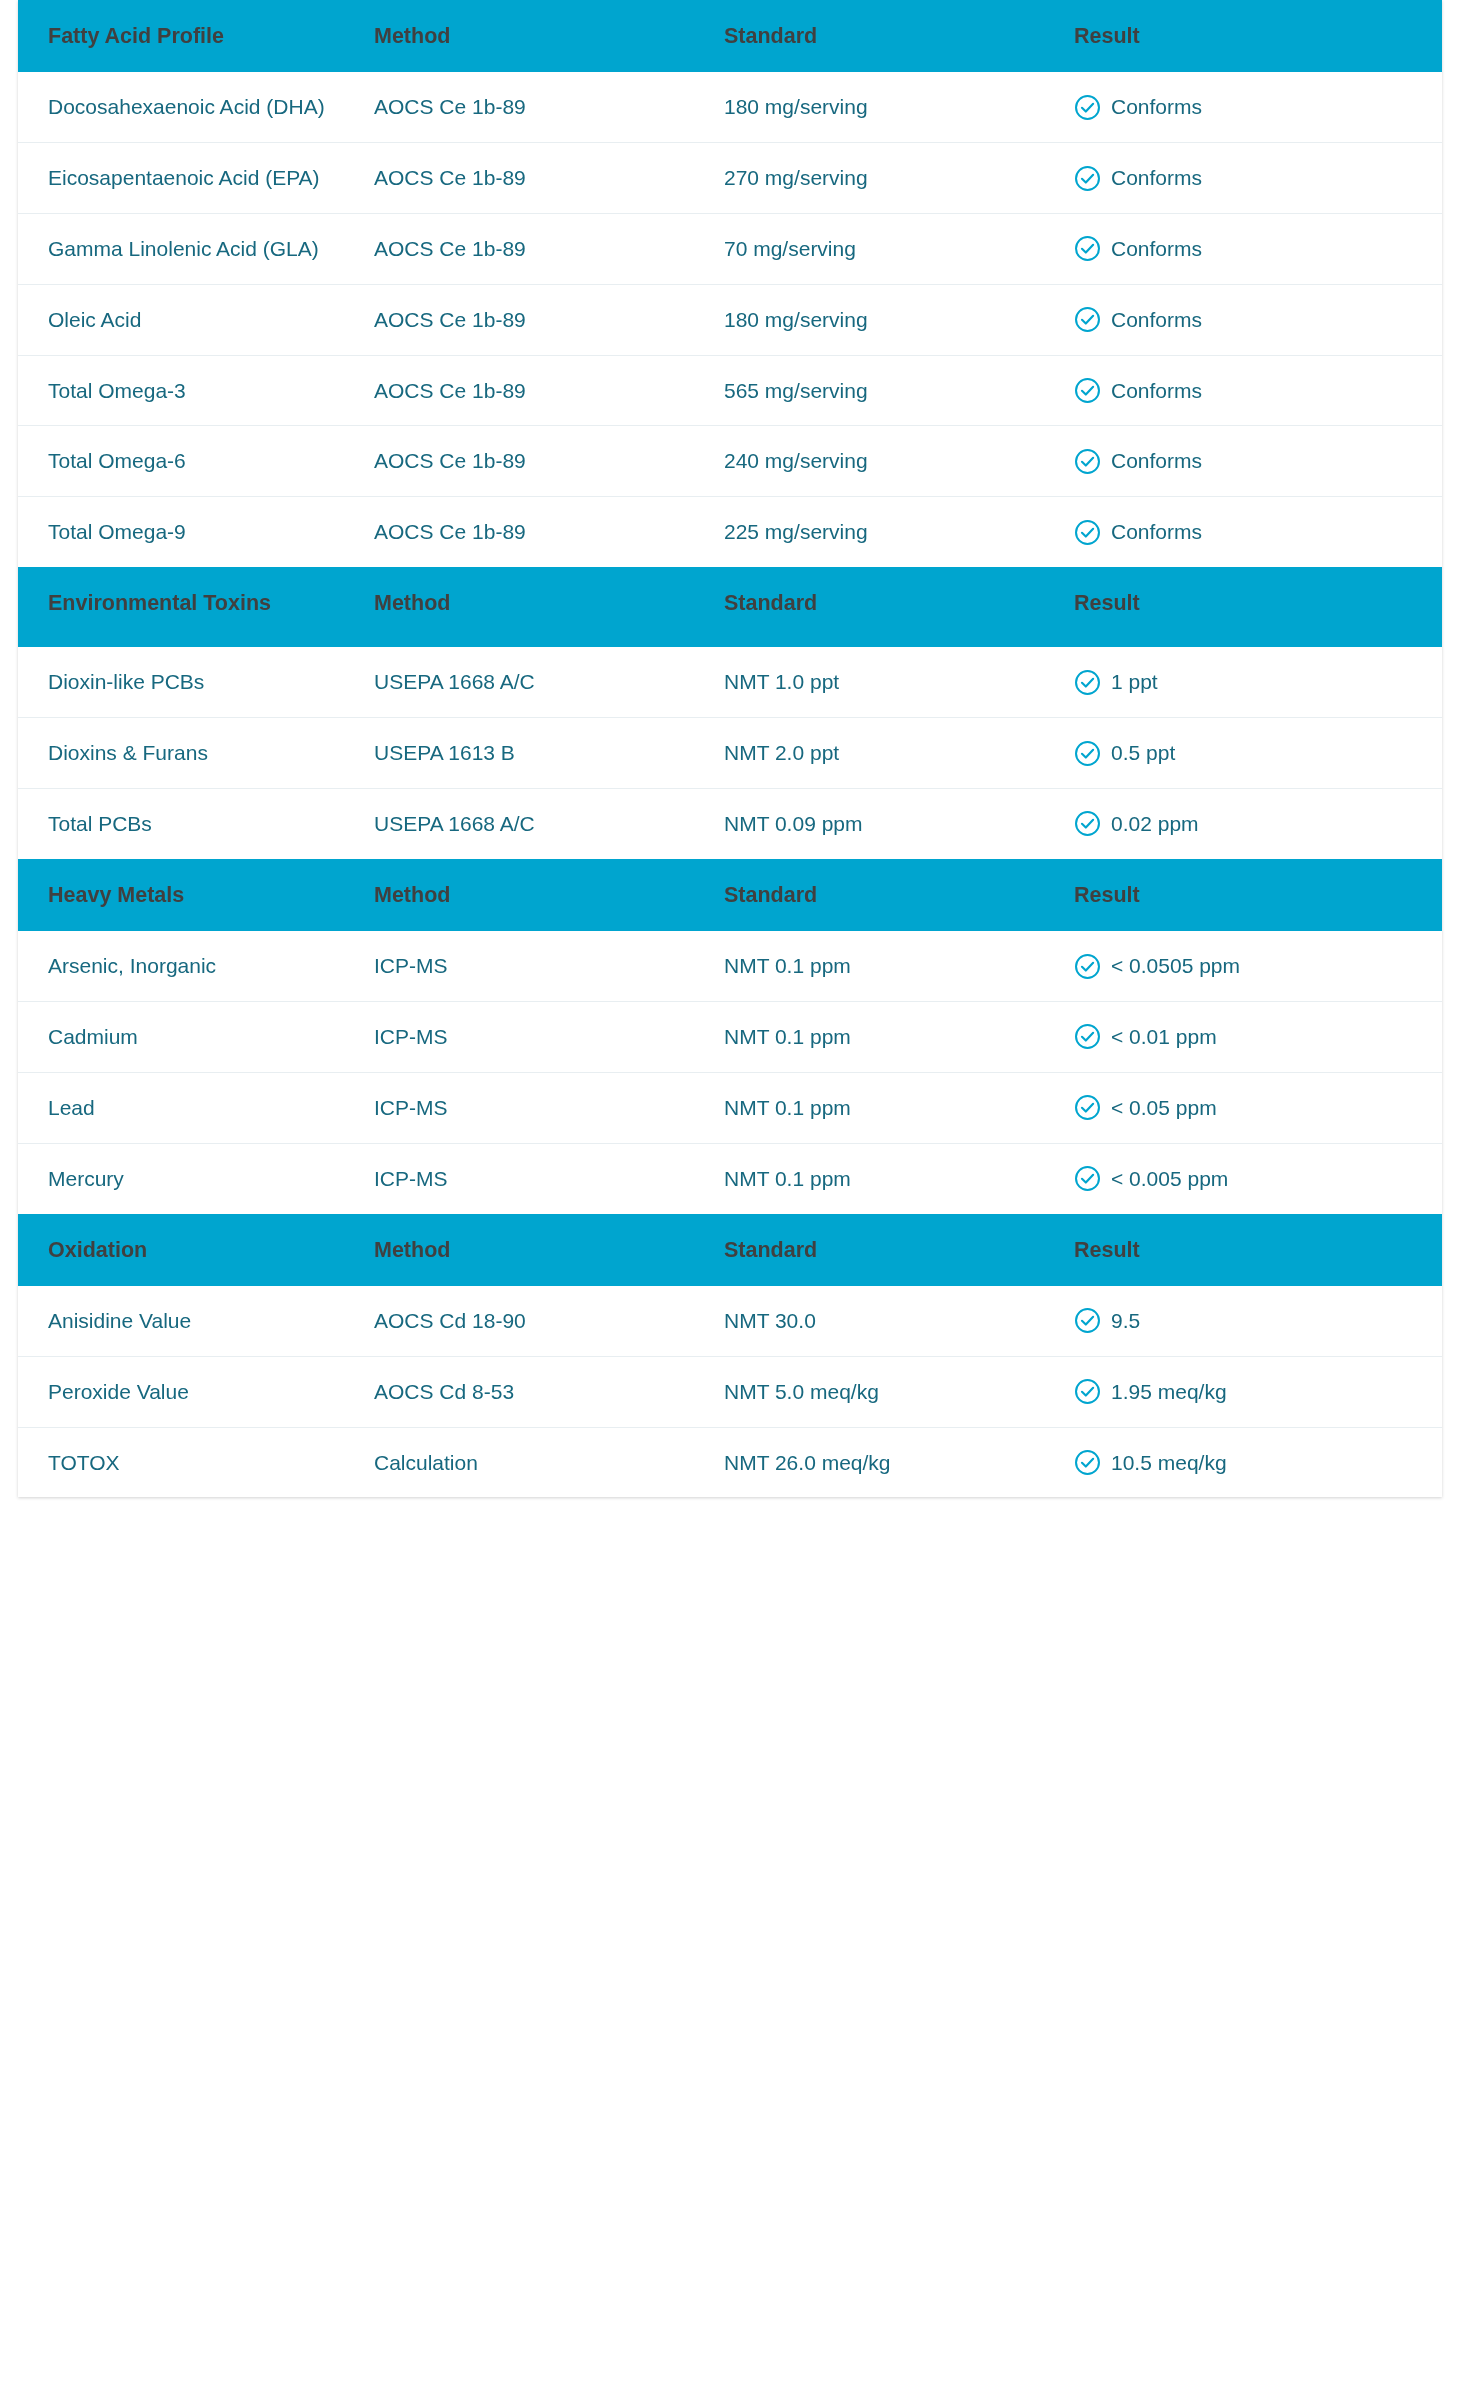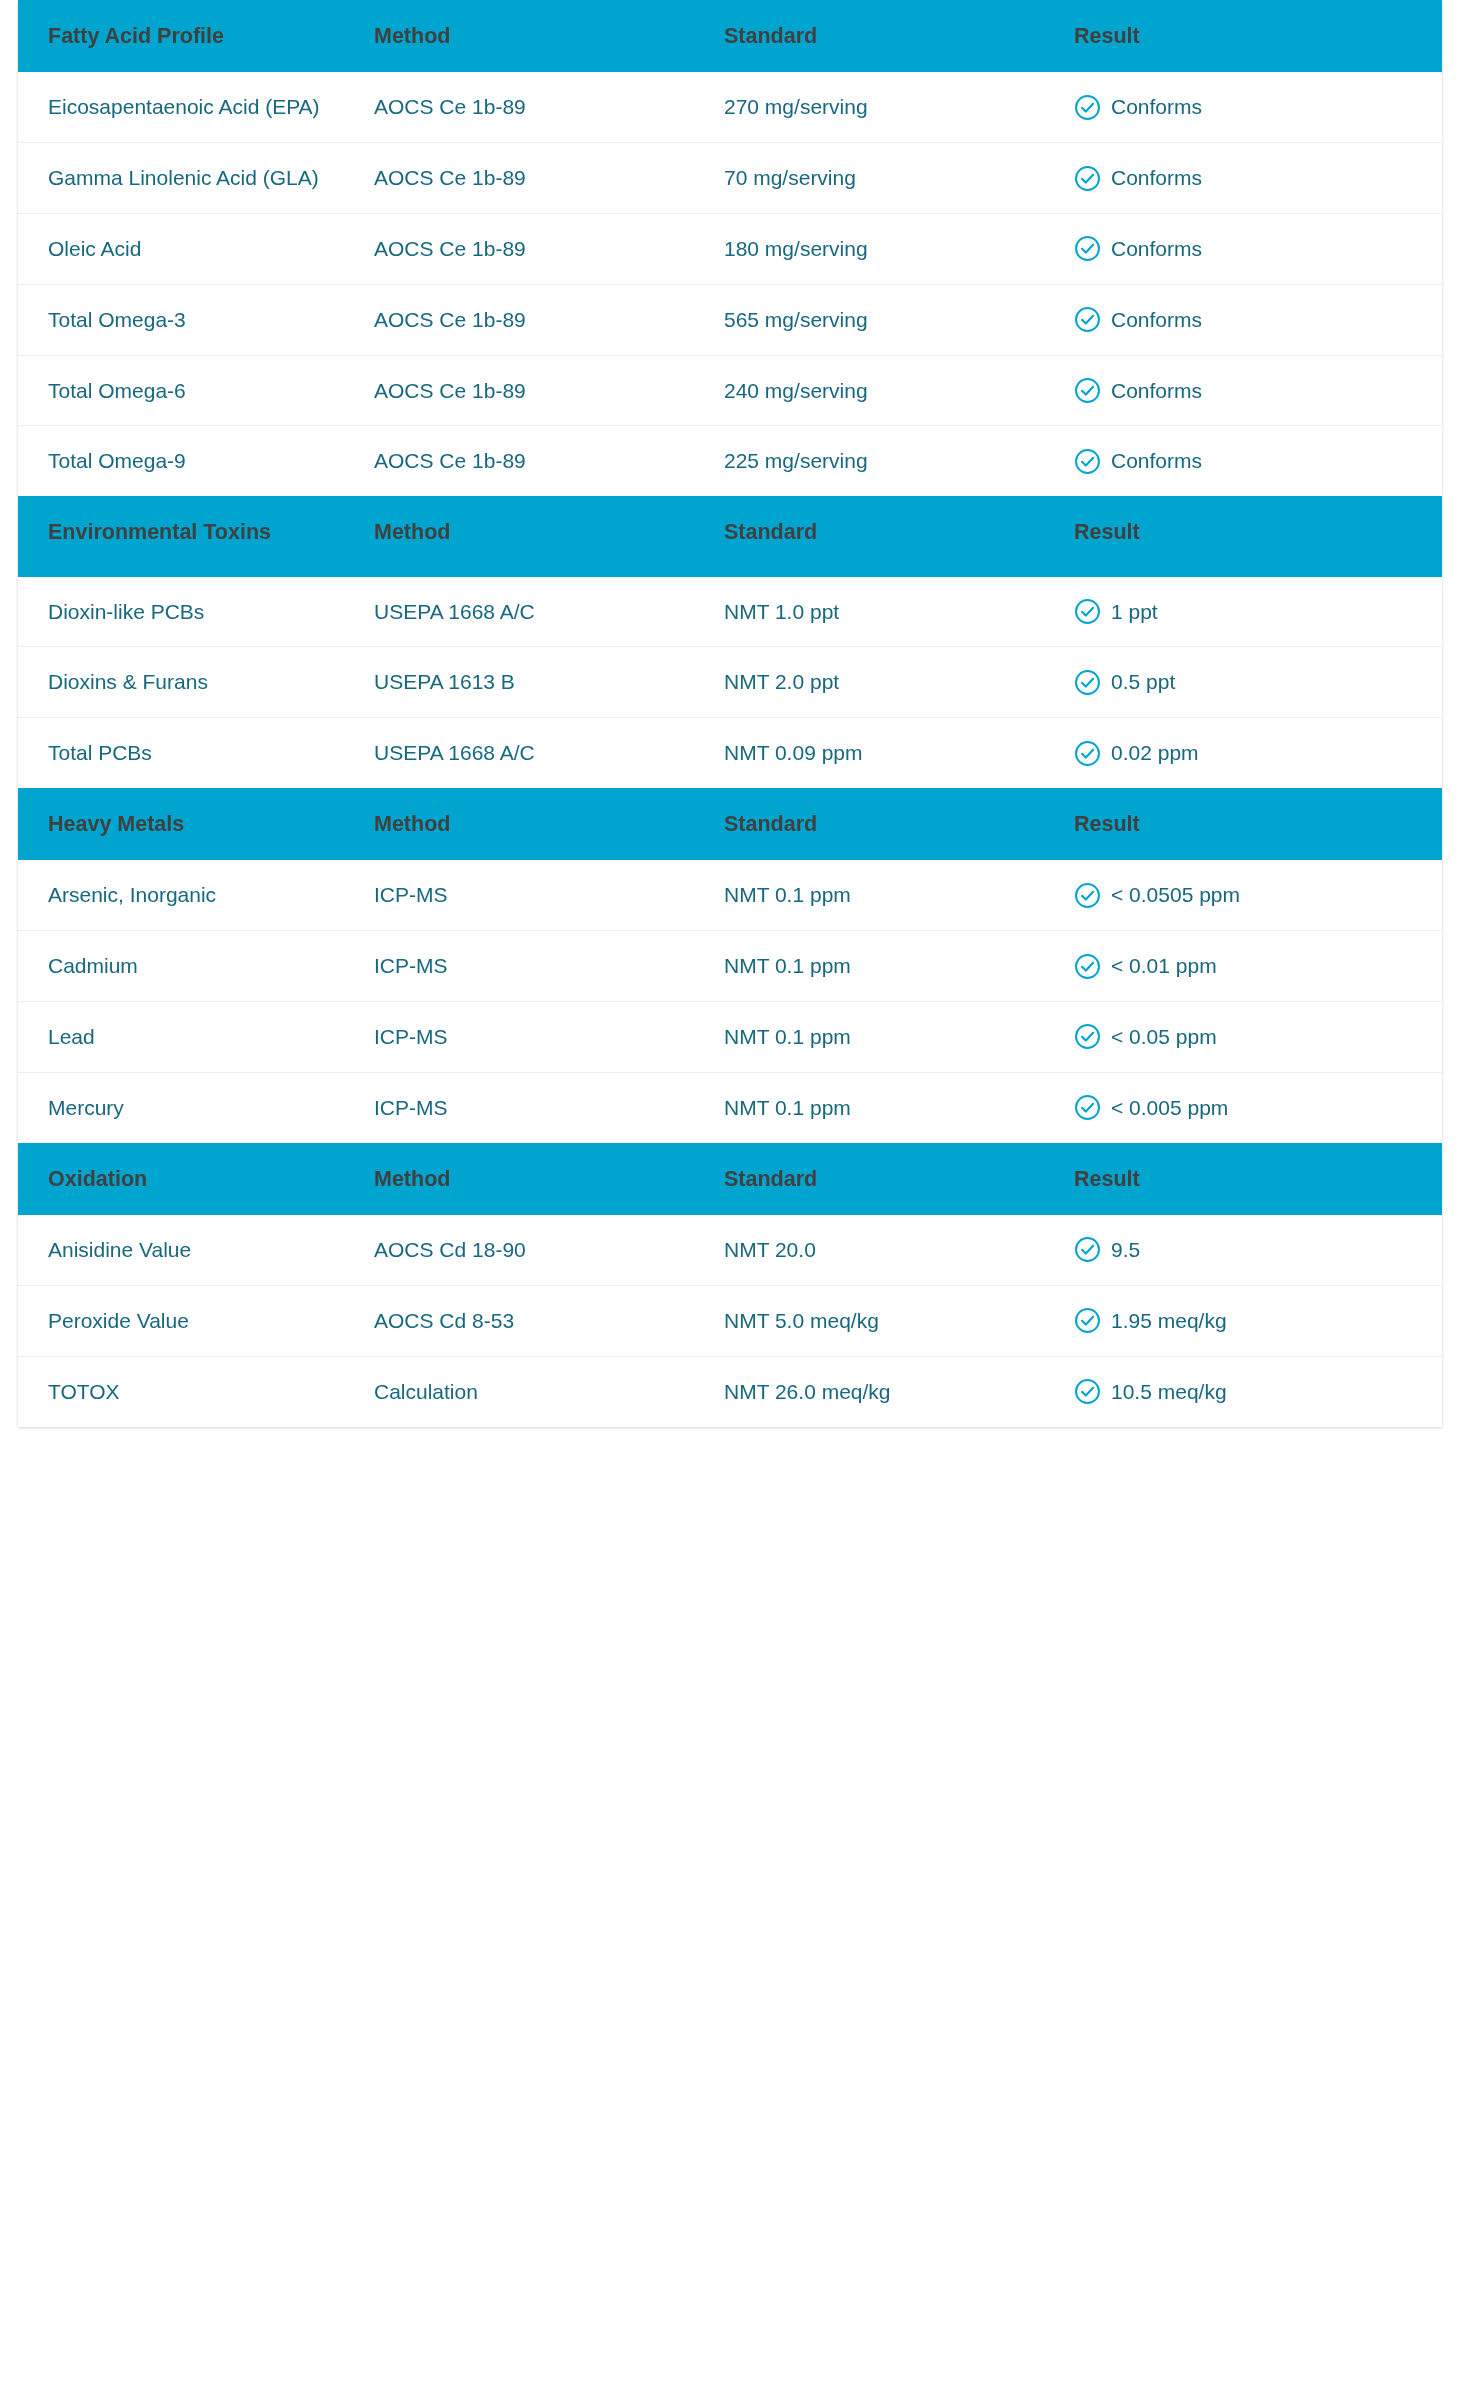--- a/index.html
+++ b/index.html
@@ -107,20 +107,40 @@
     </colgroup>
     <tbody>
         <tr class="section-row">
           <th class="col-analyte">Fatty Acid Profile</th>
           <th class="col-method">Method</th>
           <th class="col-standard">Standard</th>
           <th class="col-result">Result</th>
         </tr>
         <tr class="data-row">
           <td class="col-analyte">
+            <span class="analyte-text">Docosahexaenoic Acid (DHA)</span>
+          </td>
+          <td class="col-method">
+            <span class="method-text">AOCS Ce 1b-89</span>
+          </td>
+          <td class="col-standard">
+            <span class="standard-text">180 mg/serving</span>
+          </td>
+          <td class="col-result">
+            <div class="result-cell">
+              <svg class="check-icon" viewBox="0 0 24 24">
+                <circle cx="12" cy="12" r="10.2" fill="none" stroke="#00a5cf" stroke-width="1.8"></circle>
+                <path d="M7.1 12.3 L10.5 15.6 L17 8.7" fill="none" stroke="#00a5cf" stroke-width="1.9" stroke-linecap="round" stroke-linejoin="round"></path>
+              </svg>
+              <span class="result-text">Conforms</span>
+            </div>
+          </td>
+        </tr>
+        <tr class="data-row">
+          <td class="col-analyte">
             <span class="analyte-text">Eicosapentaenoic Acid (EPA)</span>
           </td>
           <td class="col-method">
             <span class="method-text">AOCS Ce 1b-89</span>
           </td>
           <td class="col-standard">
             <span class="standard-text">270 mg/serving</span>
           </td>
           <td class="col-result">
             <div class="result-cell">
@@ -391,21 +411,21 @@
           <th class="col-result">Result</th>
         </tr>
         <tr class="data-row">
           <td class="col-analyte">
             <span class="analyte-text">Anisidine Value</span>
           </td>
           <td class="col-method">
             <span class="method-text">AOCS Cd 18-90</span>
           </td>
           <td class="col-standard">
-            <span class="standard-text">NMT 20.0</span>
+            <span class="standard-text">NMT 30.0</span>
           </td>
           <td class="col-result">
             <div class="result-cell">
               <svg class="check-icon" viewBox="0 0 24 24">
                 <circle cx="12" cy="12" r="10.2" fill="none" stroke="#00a5cf" stroke-width="1.8"></circle>
                 <path d="M7.1 12.3 L10.5 15.6 L17 8.7" fill="none" stroke="#00a5cf" stroke-width="1.9" stroke-linecap="round" stroke-linejoin="round"></path>
               </svg>
               <span class="result-text">9.5</span>
             </div>
           </td>

